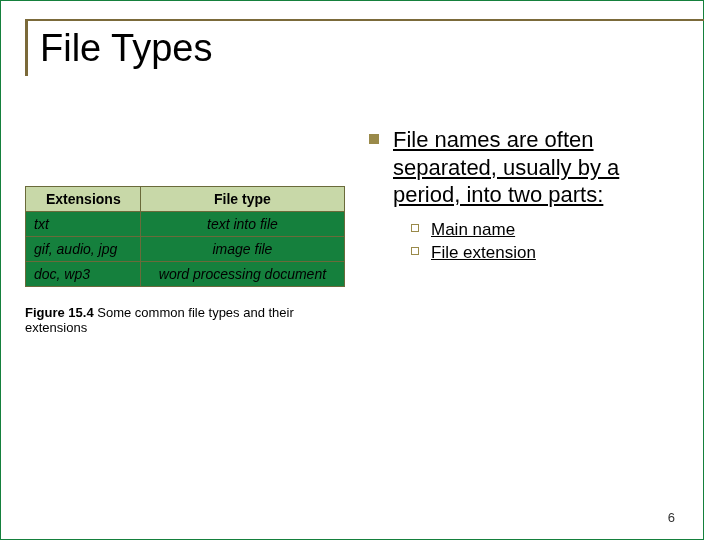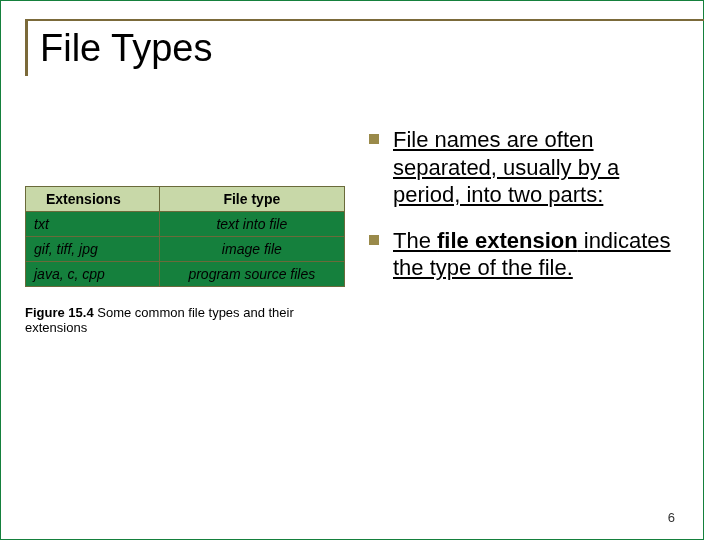--- a/index.html
+++ b/index.html
@@ -147,43 +147,48 @@
             <th class="h-ext">Extensions</th>
             <th class="h-ft">File type</th>
           </tr>
         </thead>
         <tbody>
           <tr>
             <td class="c-ext">txt</td>
             <td class="c-ft">text into file</td>
           </tr>
           <tr>
-            <td class="c-ext">gif, tiff, jpg</td>
+            <td class="c-ext">gif, audio, jpg</td>
             <td class="c-ft">image file</td>
           </tr>
           <tr>
-            <td class="c-ext">java, c, cpp</td>
-            <td class="c-ft">program source files</td>
+            <td class="c-ext">doc, wp3</td>
+            <td class="c-ft">word processing document</td>
           </tr>
         </tbody>
       </table>
 
       <div class="caption">
         <span class="fignum">Figure 15.4</span>
         <span>Some common file types and their extensions</span>
       </div>
     </div>
 
     <div class="right-col">
       <ul class="lvl1">
         <li>
           <span>File names are often separated, usually by a period, into two parts:</span>
-        </li>
-        <li>
-          <span>The </span><span class="bold">file extension</span><span> indicates the type of the file.</span>
+          <ul class="lvl2">
+            <li>
+              <span>Main name</span>
+            </li>
+            <li>
+              <span>File extension</span>
+            </li>
+          </ul>
         </li>
       </ul>
     </div>
 
   </div>
 
   <div class="pagenum">6</div>
 </div>
 
 </body></html>

